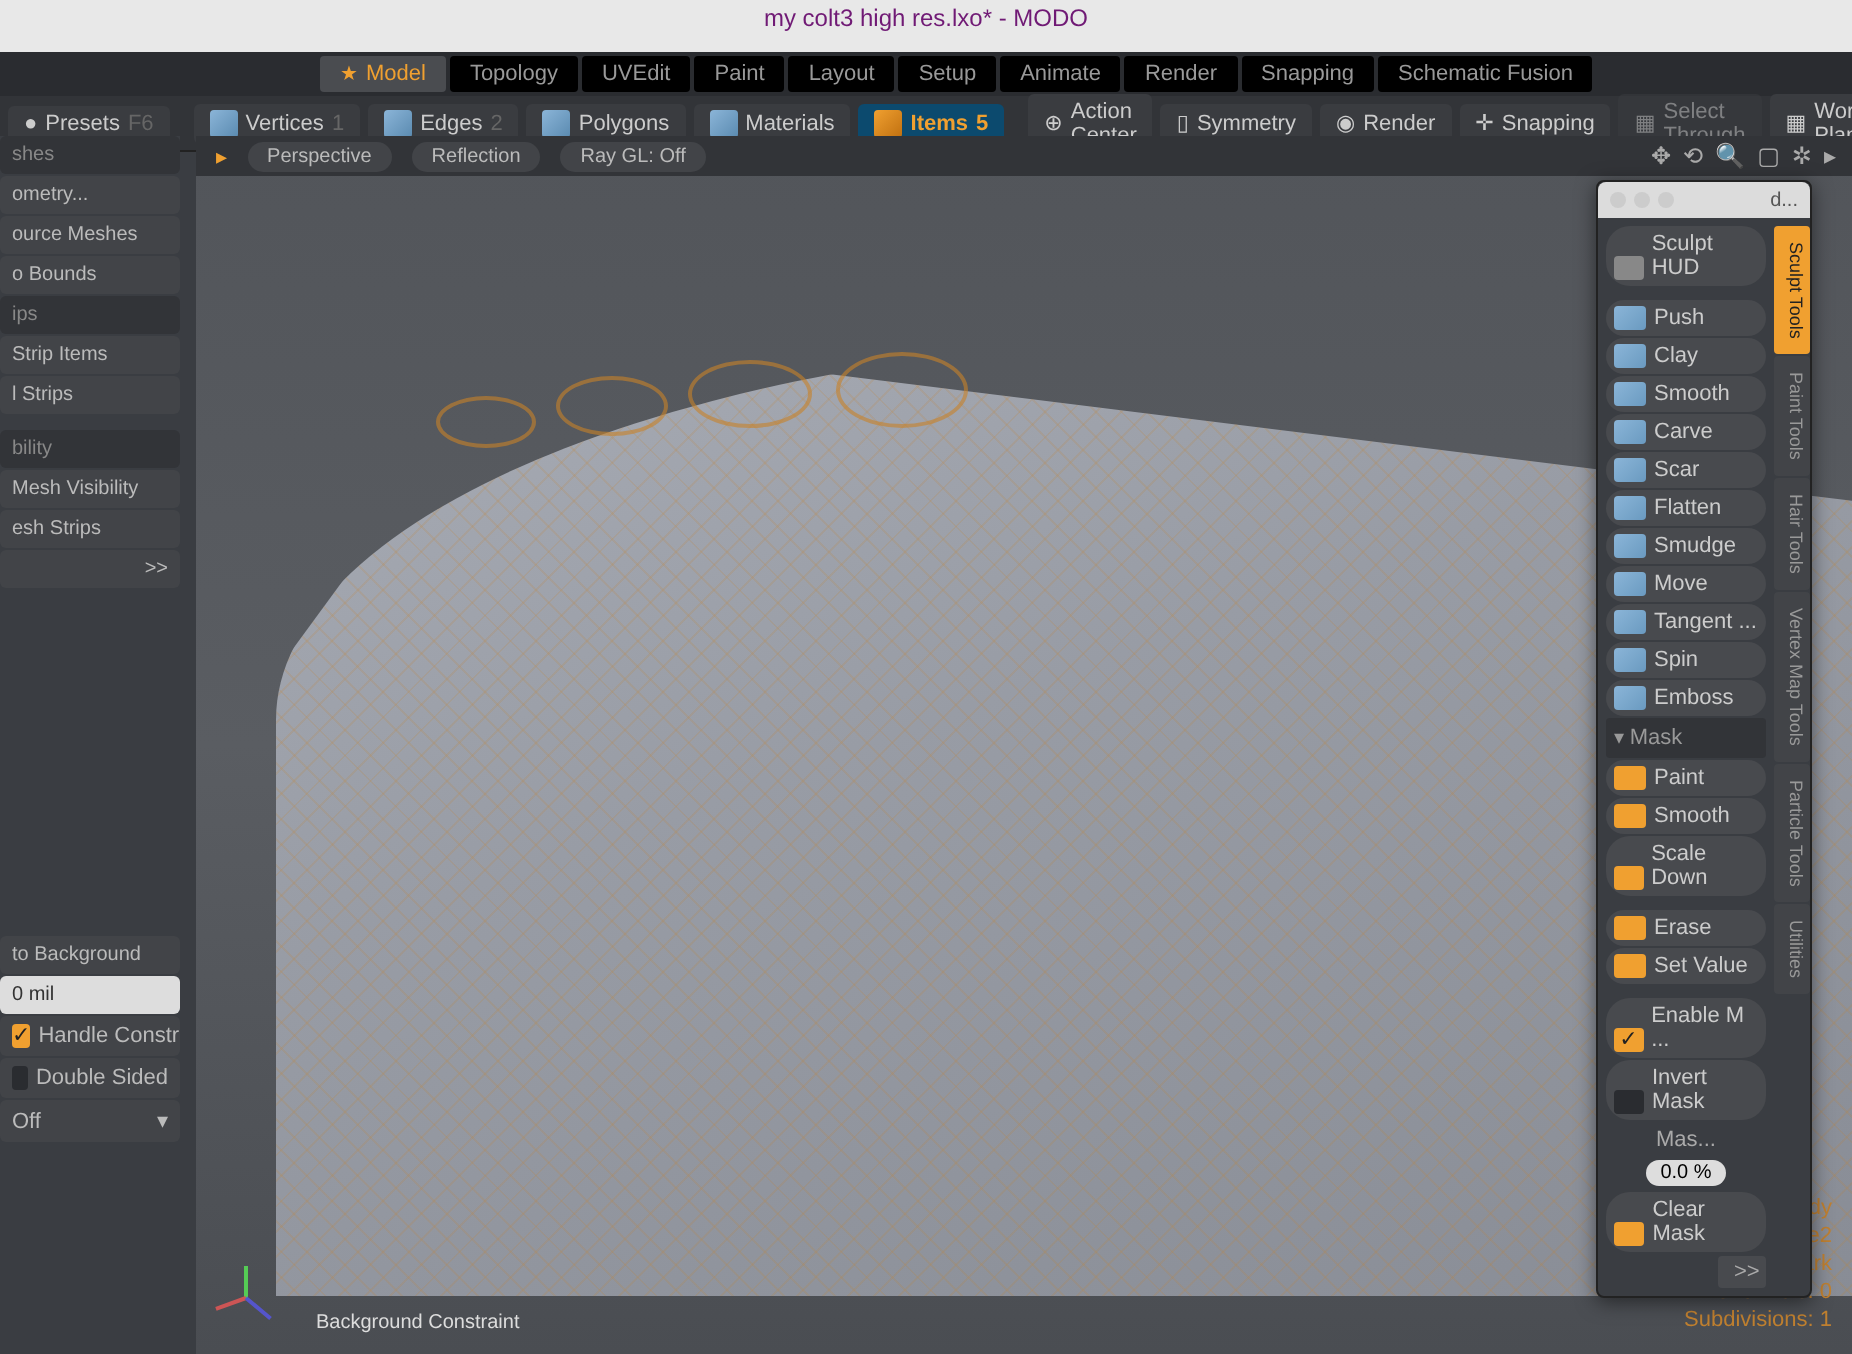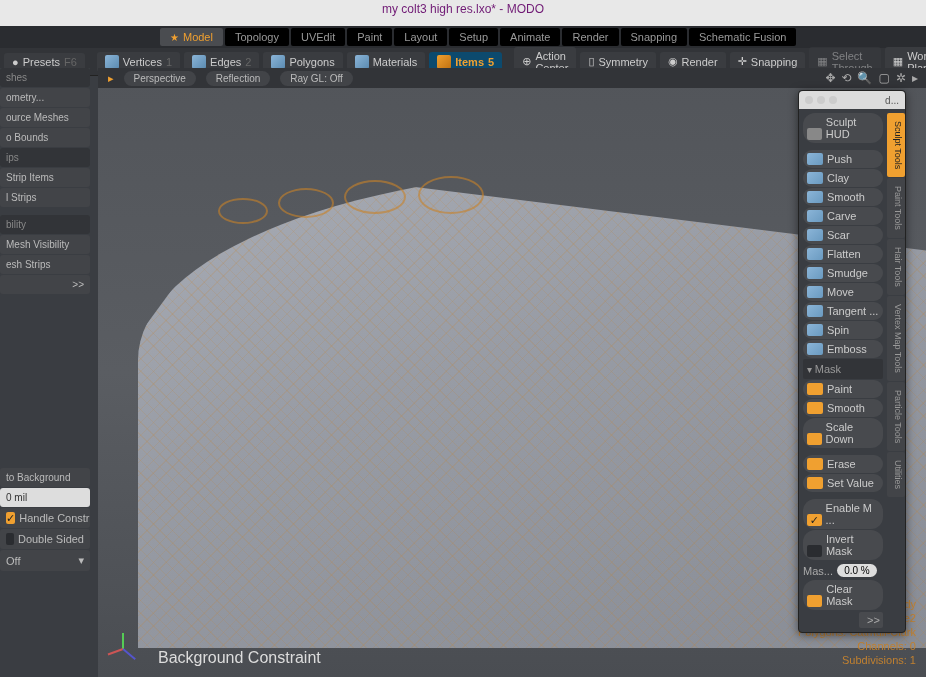--- a/index.html
+++ b/index.html
@@ -47,40 +47,40 @@
   clip-path: polygon(15% 0%, 100% 18%, 100% 100%, 0% 100%, 0% 35%);
   border-radius: 60% 0 0 0 / 40% 0 0 0;
 }
 .wire-overlay { position: absolute; left: 40px; top: 80px; width: 820px; height: 480px;
   background: repeating-linear-gradient(45deg, transparent 0px, transparent 8px, rgba(200,130,40,0.15) 8px, rgba(200,130,40,0.15) 9px),
               repeating-linear-gradient(-45deg, transparent 0px, transparent 8px, rgba(200,130,40,0.15) 8px, rgba(200,130,40,0.15) 9px);
   clip-path: polygon(15% 0%, 100% 18%, 100% 100%, 0% 100%, 0% 35%);
   border-radius: 60% 0 0 0 / 40% 0 0 0;
 }
 .deco-ring { position: absolute; border: 2px solid rgba(200,130,40,0.6); border-radius: 50%; }
-.viewport-label { position: absolute; bottom: 10px; left: 60px; color: #ddd; font-size: 16px; }
+.viewport-label { position: absolute; bottom: 10px; left: 60px; color: #ddd; font-size: 10px; }
 .axis-gizmo { position: absolute; bottom: 14px; left: 10px; width: 30px; height: 30px; }
 .axis-gizmo .ax { position: absolute; width: 2px; height: 16px; left: 14px; bottom: 14px; transform-origin: bottom; }
 
 
 .float-panel { position: absolute; right: 20px; top: 90px; width: 108px; background: #3a3d42; border: 1px solid #222; border-radius: 4px; box-shadow: 0 2px 10px rgba(0,0,0,0.5); }
 .float-header { height: 18px; background: #dcdcdc; border-radius: 4px 4px 0 0; display: flex; align-items: center; padding: 0 6px; gap: 4px; }
 .float-header .dot { width: 8px; height: 8px; border-radius: 50%; background: #ccc; }
 .float-header .title { margin-left: auto; color: #555; font-size: 10px; }
 .float-body { display: flex; }
 .float-col { flex: 1; padding: 4px; }
 .float-tabs { width: 18px; display: flex; flex-direction: column; gap: 1px; padding-top: 4px; }
 .float-tab { background: #424448; color: #999; writing-mode: vertical-rl; padding: 8px 2px; font-size: 9px; border-radius: 2px; cursor: pointer; text-align: center; }
 .float-tab.active { background: #f0a030; color: #222; }
 .sculpt-item { display: flex; align-items: flex-end; gap: 4px; padding: 3px 4px; background: #484a4e; margin-bottom: 1px; border-radius: 12px; cursor: pointer; font-size: 10px; color: #ccc; }
 .sculpt-item .ico { width: 16px; height: 12px; background: linear-gradient(135deg, #8bb5d8, #6a9ac0); border-radius: 2px; }
 .sculpt-item .ico.orange { background: #f0a030; }
 .sculpt-item .ico.check { background: #f0a030; text-align: center; color: #222; line-height: 12px; }
 .sect-hdr { padding: 4px 4px; color: #999; font-size: 10px; background: #323438; margin-bottom: 1px; border-radius: 2px; }
-.mask-row { display: flex; align-items: center; gap: 4px; padding: 3px 0; }
+.mask-row { display: flex; align-items: center; gap: 4px; padding: 3px 0; flex-direction: column; }
 .mask-row input { width: 40px; background: #ddd; border: none; border-radius: 8px; padding: 1px 4px; font-size: 10px; text-align: center; }
 .arrow-btn { background: #484a4e; padding: 2px 8px; border-radius: 2px; margin-top: 2px; margin-left: auto; width: 24px; text-align: center; }
 
 
 .ref-info { position: absolute; right: 10px; bottom: 10px; text-align: right; color: #c08030; font-size: 10px; line-height: 14px; }
 
 .bottom-opts { position: absolute; left: 0; top: 400px; width: 90px; }
 .bottom-opts .item { padding: 4px 6px; background: #424448; margin-bottom: 1px; border-radius: 3px; color: #bbb; cursor: pointer; font-size: 10px; display: flex; align-items: center; gap: 4px; }
 .bottom-opts .check { width: 12px; height: 12px; background: #f0a030; border-radius: 2px; display: inline-block; text-align: center; line-height: 12px; color: #222; }
 .bottom-opts .uncheck { width: 12px; height: 12px; background: #2a2c30; border-radius: 2px; display: inline-block; }

